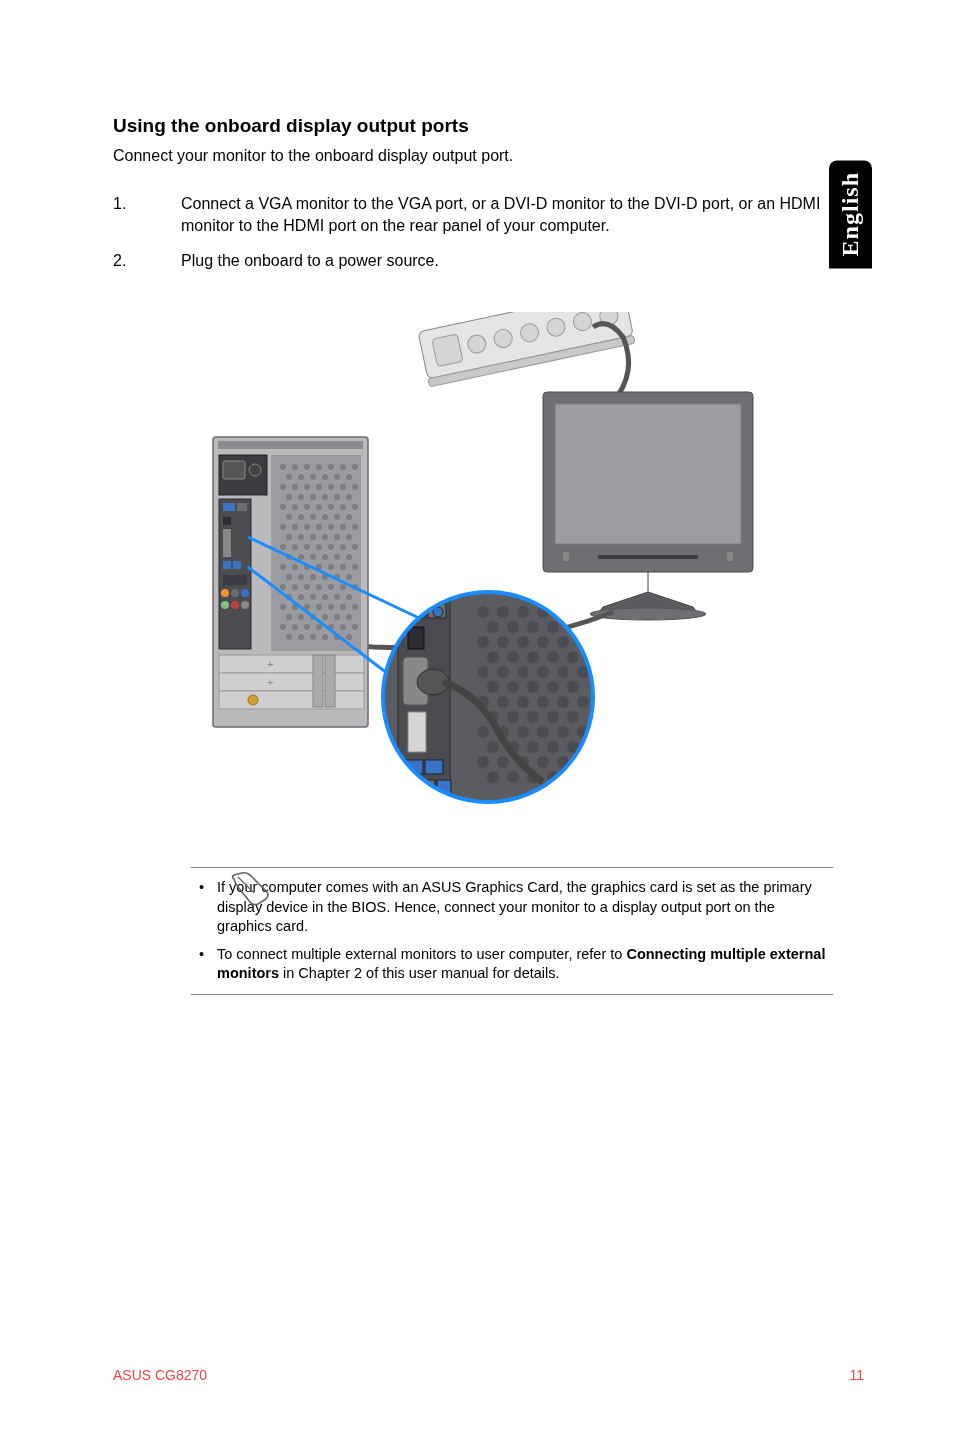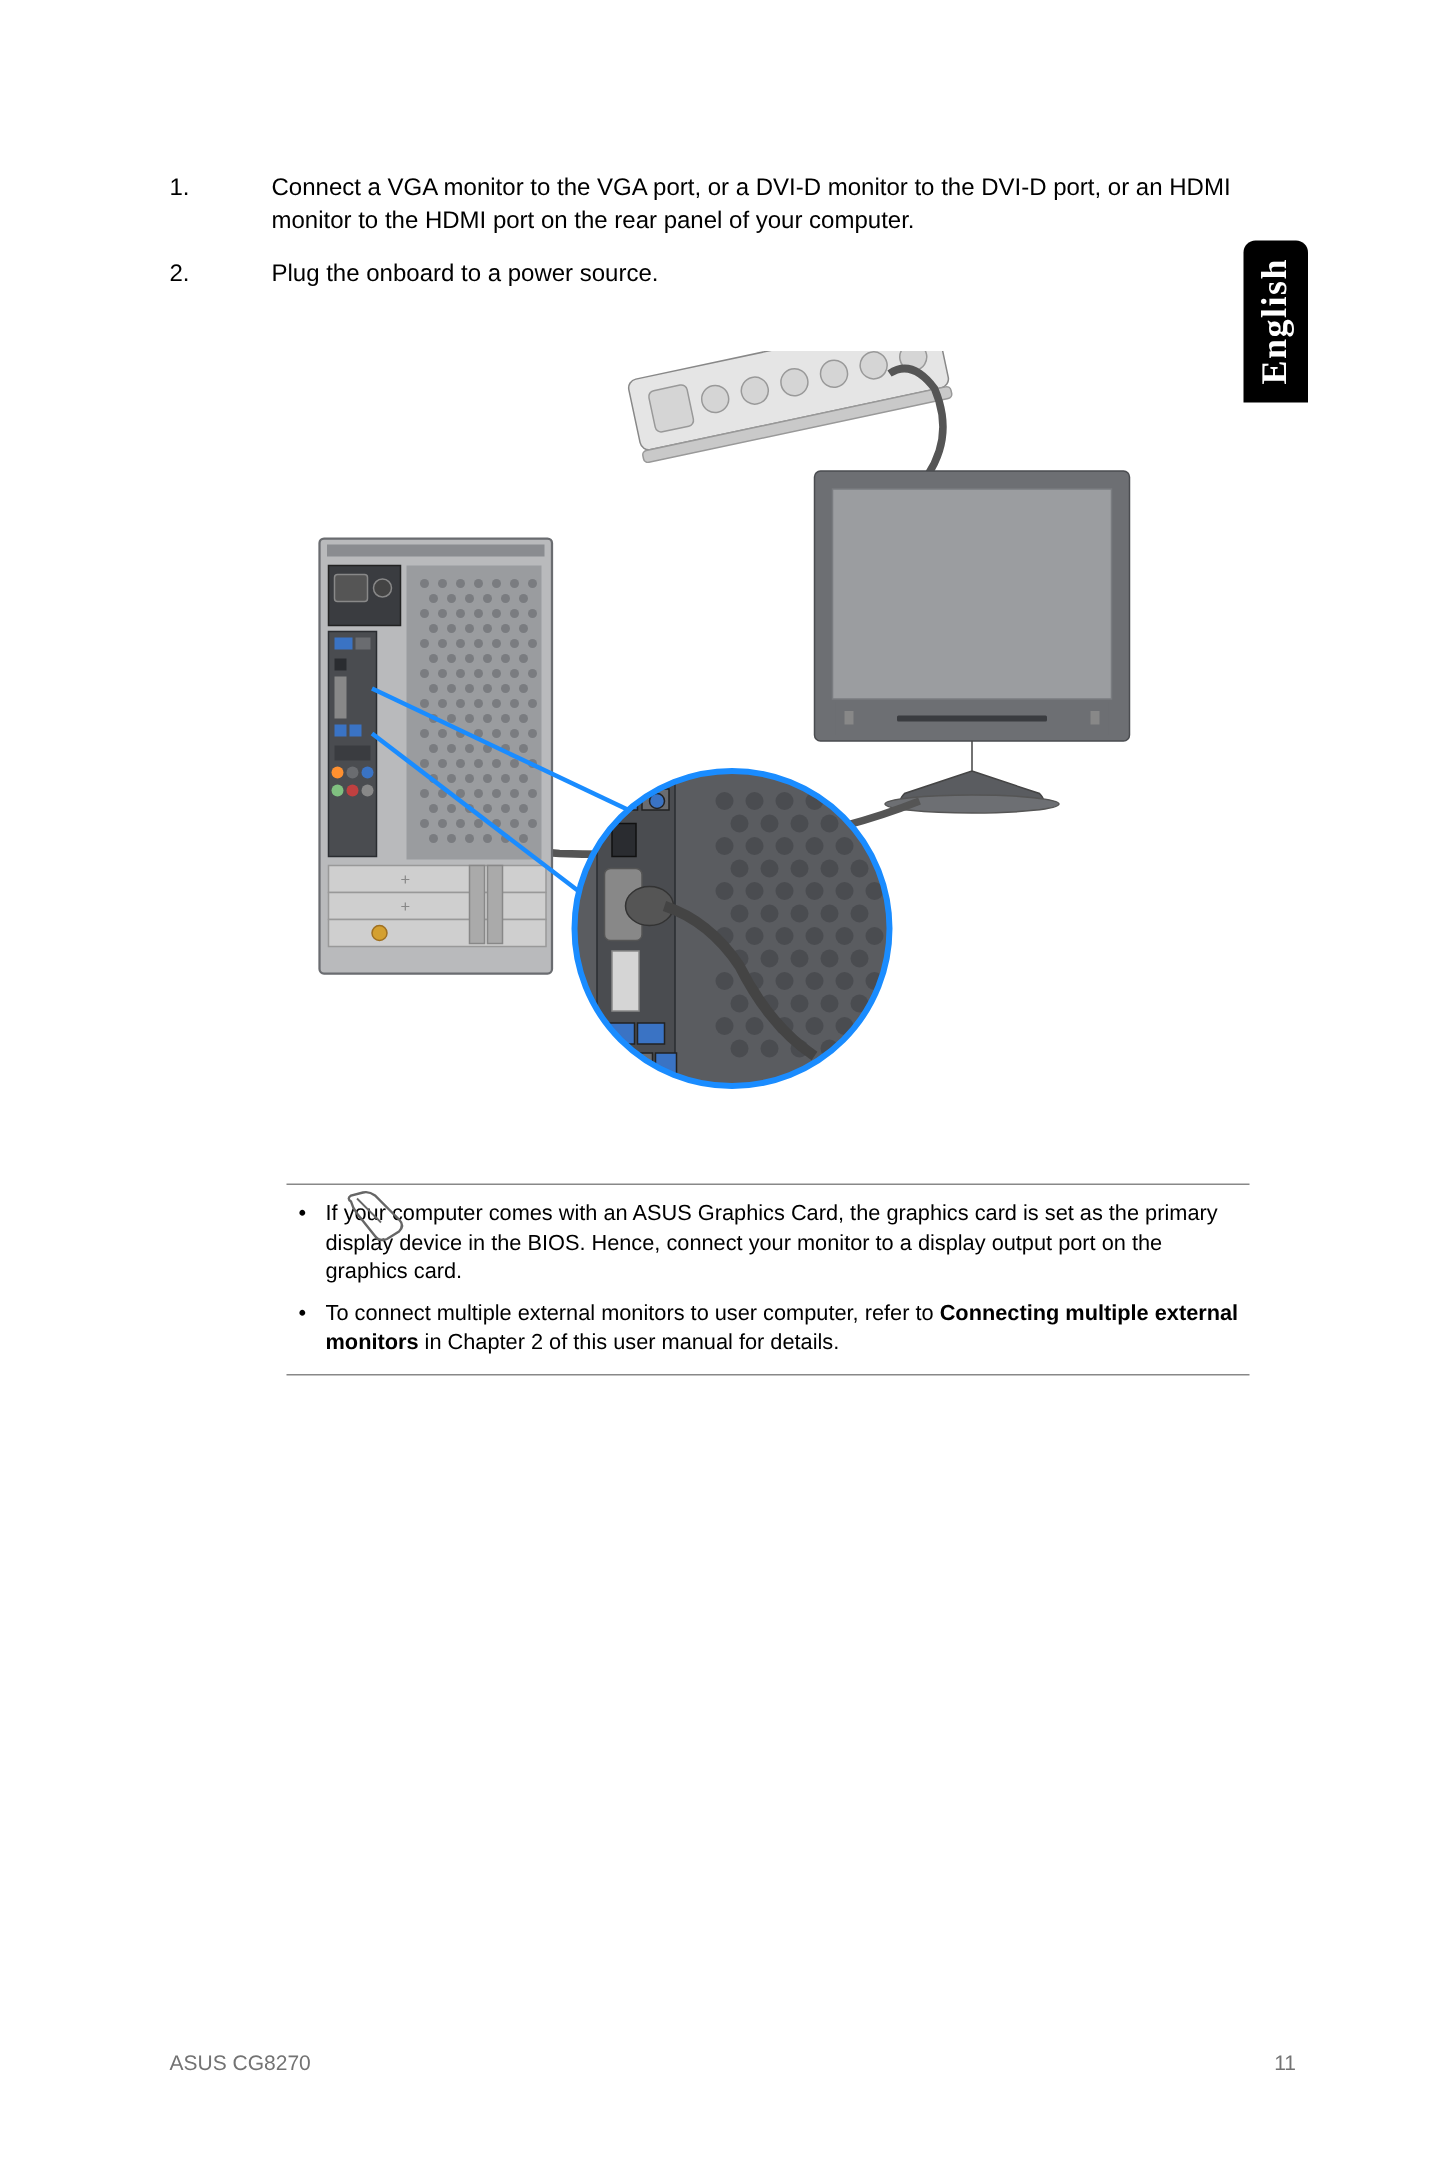--- a/index.html
+++ b/index.html
@@ -108,31 +108,33 @@
       font-weight: bold;
     }
     .footer {
       position: absolute;
       bottom: 55px;
       left: 113px;
       right: 90px;
       display: flex;
       justify-content: space-between;
       font-size: 14px;
-      color: #737373;
+      color: #ef4444;
     }
   </style>
 </head>
 <body>
 
 <div class="page">
 
   <div class="sidebar-tab">English</div>
 
   <div class="content">
+    <h2>Using the onboard display output ports</h2>
+    <p class="intro">Connect your monitor to the onboard display output port.</p>
 
 
     <div class="step">
       <div class="step-num">1.</div>
       <div class="step-text">Connect a VGA monitor to the VGA port, or a DVI-D monitor to the DVI-D port, or an HDMI monitor to the HDMI port on the rear panel of your computer.</div>
     </div>
     <div class="step">
       <div class="step-num">2.</div>
       <div class="step-text">Plug the onboard to a power source.</div>
     </div>

